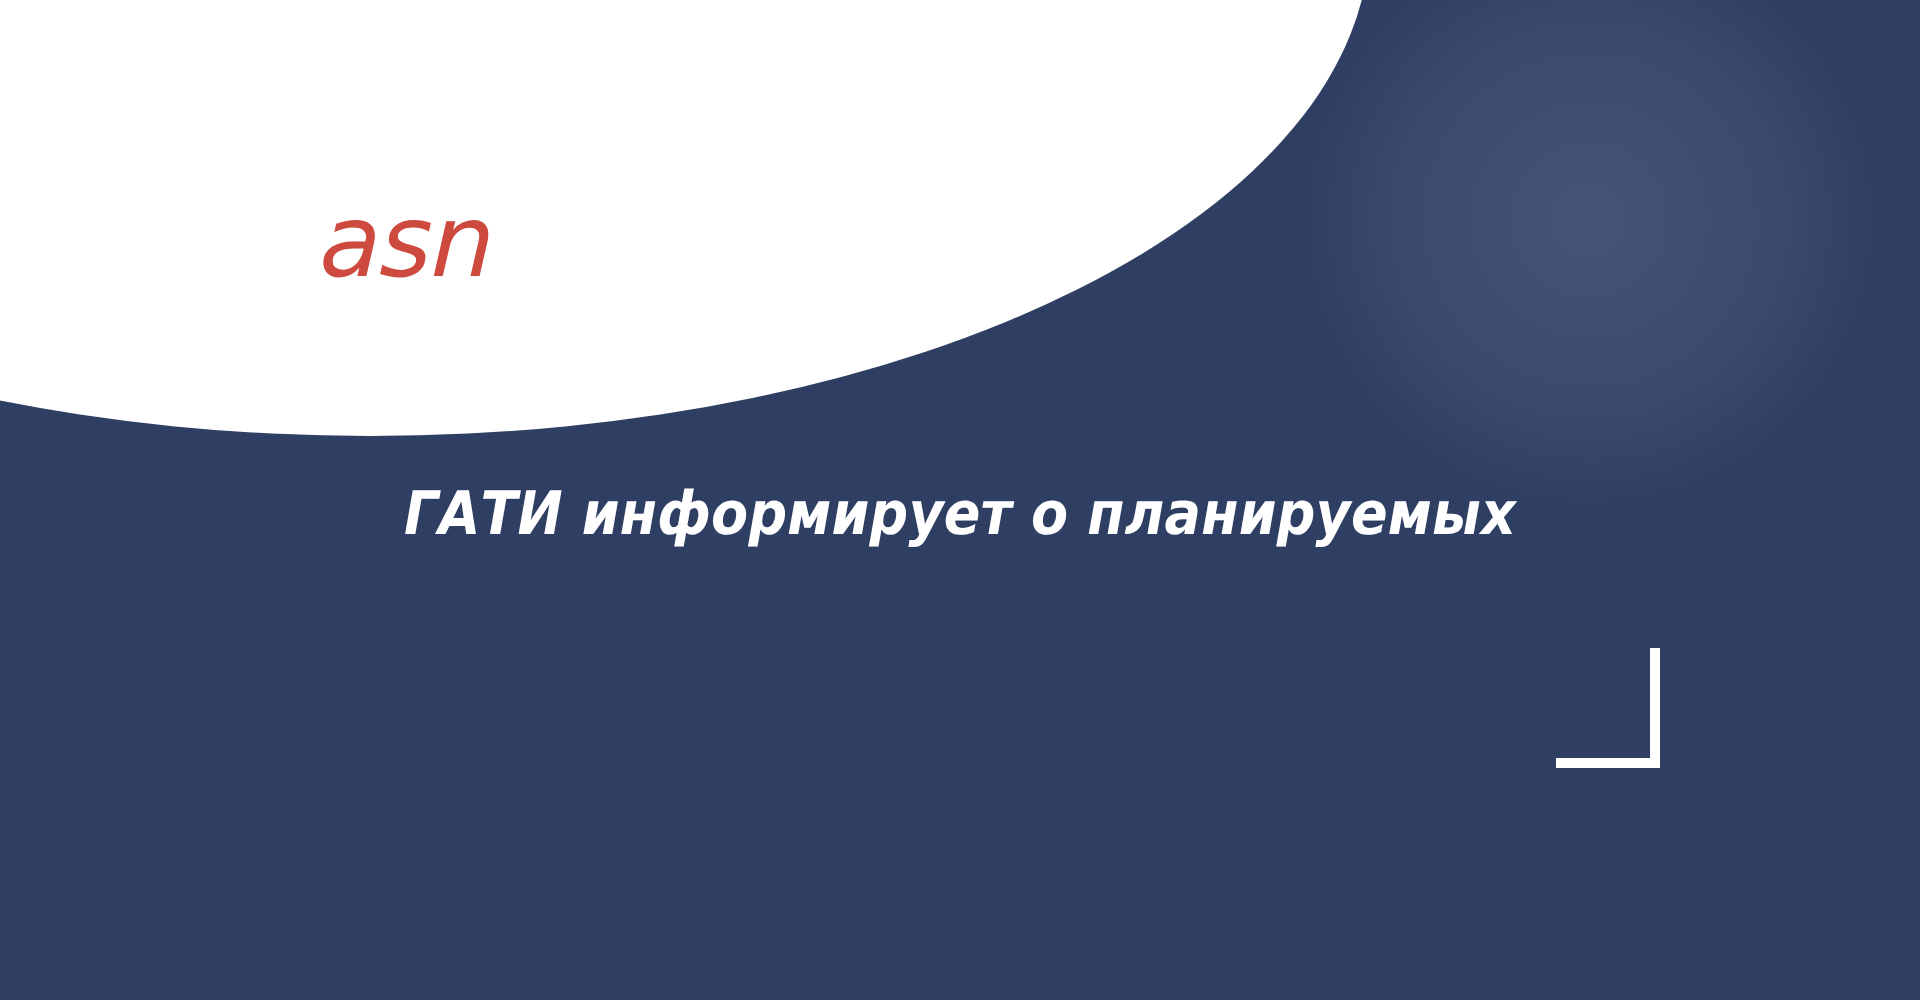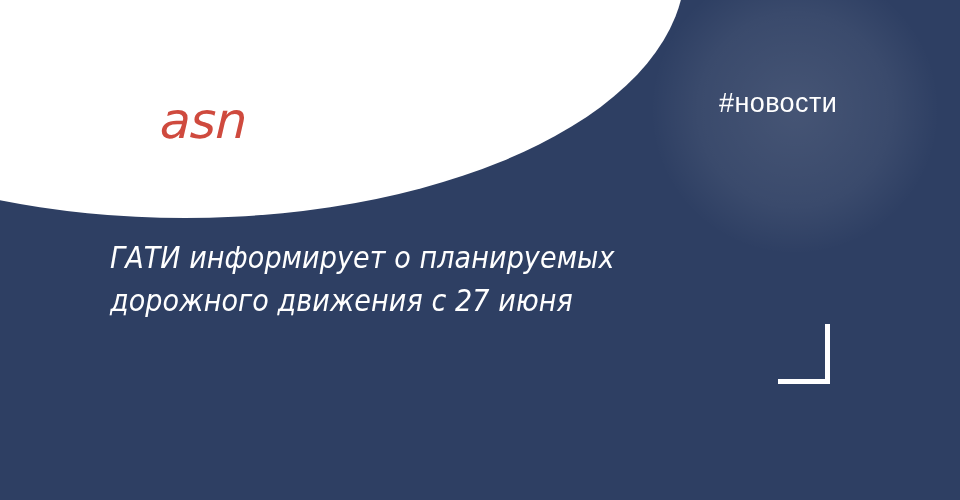--- a/index.html
+++ b/index.html
@@ -81,25 +81,25 @@
     letter-spacing: 0.4px;
     white-space: nowrap;
   }
 
   
   .headline {
     position: absolute;
     left: 110px;
     top: 236px;
     width: 740px;
-    text-align: left;
+    text-align: center;
     color: #ffffff;
     font-family: "DejaVu Sans Condensed", "Liberation Sans Narrow", "Liberation Sans", sans-serif;
     font-size: 30px;
-    font-weight: 400;
+    font-weight: 700;
     font-style: italic;
     line-height: 43px;
     letter-spacing: 0.1px;
   }
   .headline div { display: block; }
 
   
   .bracket {
     position: absolute;
     left: 778px;
@@ -130,25 +130,23 @@
 <div class="card">
 
   <div class="glow"></div>
 
   <div class="white-blob"></div>
 
   <div class="logo">
     <span class="logo-asn">asn</span>
   </div>
 
-  <div class="hashtag">#новости</div>
 
   <div class="headline">
     <div>ГАТИ информирует о планируемых</div>
-    <div>дорожного движения с 27 июня</div>
   </div>
 
   <div class="bracket">
     <div class="v"></div>
     <div class="h"></div>
   </div>
 
 </div>
 
 </body></html>

